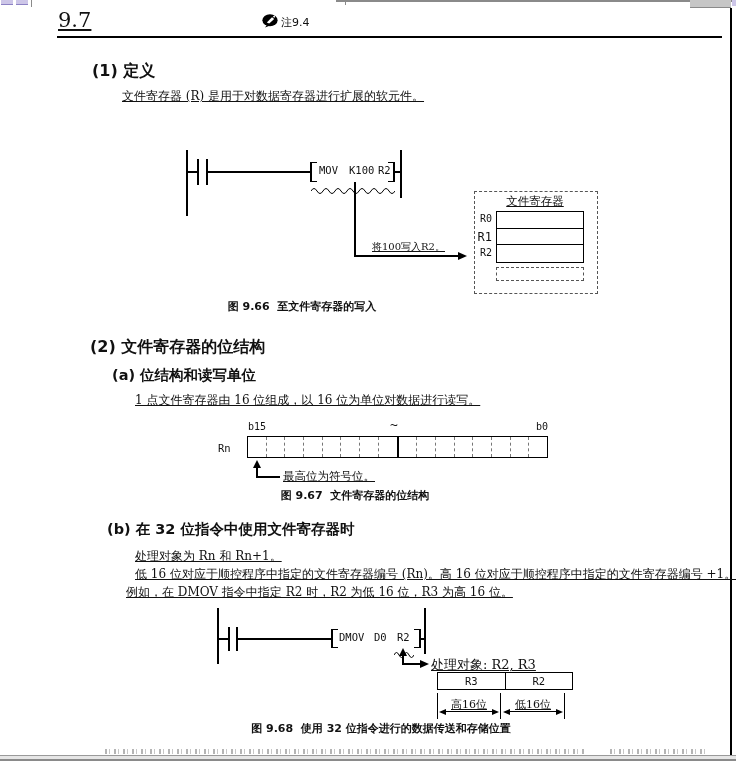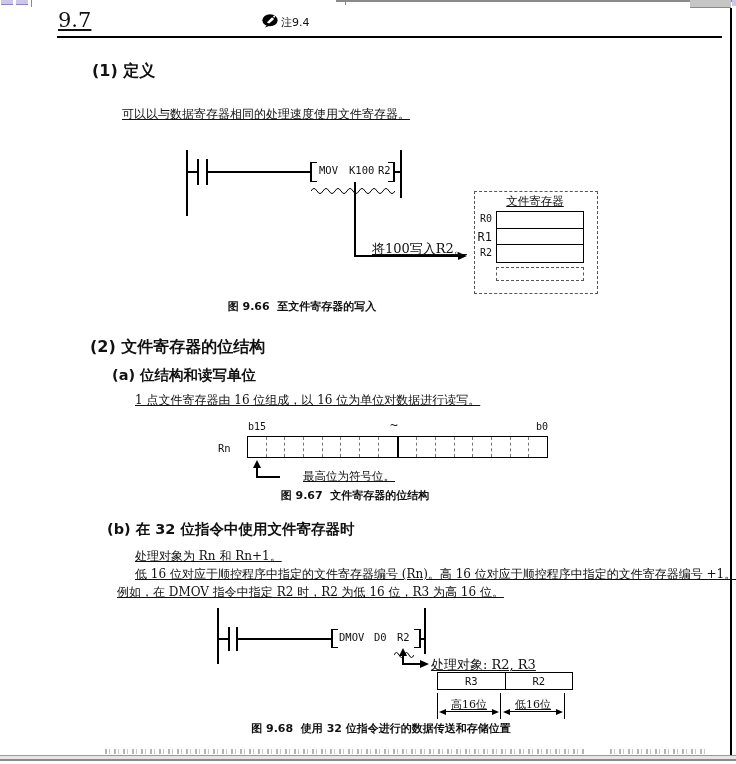--- a/index.html
+++ b/index.html
@@ -49,21 +49,21 @@
       <ellipse cx="8" cy="6.2" rx="7.6" ry="6" fill="#000"></ellipse>
       <path d="M3 13.5 L6 9.5 L9.5 11 Z" fill="#000"></path>
       <path d="M4.8 8.6 L10 3.2 L12.2 5 L7.2 9.4 Z" fill="#fff"></path>
       <path d="M10.8 2.4 L13.4 1.2 L12.4 4 Z" fill="#fff"></path>
     </svg>
   </span>
   <span class="abs" style="left:281px;top:15px;font-size:11px;">注9.4</span>
   <div class="ln" style="left:57px;top:36px;width:665px;height:2px;"></div>
 
   <div class="abs bold" style="left:92px;top:61px;font-size:16px;">(1) 定义</div>
-  <div class="abs serif body-t" style="left:122px;top:107px;">可以以与数据寄存器相同的处理速度使用文件寄存器。</div>
+  <div class="abs serif body-t" style="left:122px;top:89px;">文件寄存器 (R) 是用于对数据寄存器进行扩展的软元件。</div>
 
   <div>
     <div class="ln" style="left:186px;top:150px;width:2px;height:66px;"></div>
     <div class="ln" style="left:186px;top:171px;width:12px;height:1.5px;"></div>
     <div class="ln" style="left:197px;top:159px;width:2px;height:26px;"></div>
     <div class="ln" style="left:206px;top:159px;width:2px;height:26px;"></div>
     <div class="ln" style="left:208px;top:171px;width:102px;height:1.5px;"></div>
     <div class="brk-l" style="left:310px;top:162px;height:18px;"></div>
     <span class="abs mono" style="left:319px;top:164px;font-size:10.5px;">MOV</span>
     <span class="abs mono" style="left:349px;top:164px;font-size:10.5px;">K100</span>
@@ -73,21 +73,21 @@
       <svg width="84" height="8" viewBox="0 0 84 8">
           <path d="M0 5 Q3 0 6 5 T12 5 T18 5 T24 5 T30 5 T36 5 T42 5 T48 5 T54 5 T60 5 T66 5 T72 5 T78 5 T84 5" fill="none" stroke="#000" stroke-width="1"></path>
         </svg>
     </span>
     <div class="ln" style="left:393px;top:171px;width:8px;height:1.5px;"></div>
     <div class="ln" style="left:400px;top:150px;width:2px;height:48px;"></div>
 
     <div class="ln" style="left:354px;top:182px;width:1.5px;height:74px;"></div>
     <div class="ln" style="left:354px;top:255px;width:104px;height:1.5px;"></div>
     <div class="tri-right" style="left:458px;top:252px;"></div>
-    <div class="abs serif" style="left:372px;top:240px;font-size:13px;">将100写入R2。</div>
+    <div class="abs serif" style="left:372px;top:240px;font-size:10px;">将100写入R2。</div>
 
     <div class="dashbox" style="left:474px;top:191px;width:122px;height:101px;"></div>
     <div class="abs serif" style="left:474px;top:194px;width:122px;text-align:center;font-size:11.5px;">文件寄存器</div>
     <div class="abs" style="left:496px;top:211px;width:88px;height:52px;border:1.2px solid #000;box-sizing:border-box;">
       <div class="regrow" style="height:16.5px;"></div>
       <div class="regrow" style="height:16.5px;"></div>
       <div style="height:16px;"></div>
     </div>
     <div class="abs" style="left:496px;top:267px;width:88px;height:14px;border:1px dashed #555;box-sizing:border-box;"></div>
     <span class="abs mono" style="left:472px;top:213px;width:20px;text-align:right;font-size:10px;">R0</span>
@@ -119,28 +119,28 @@
       <div class="bitcell"></div>
       <div class="bitcell"></div>
       <div class="bitcell"></div>
       <div class="bitcell"></div>
       <div class="bitcell"></div>
       <div class="bitcell"></div>
     </div>
     <div class="tri-up" style="left:253px;top:460px;"></div>
     <div class="ln" style="left:256px;top:467px;width:1.5px;height:10px;"></div>
     <div class="ln" style="left:256px;top:476px;width:24px;height:1.5px;"></div>
-    <div class="abs serif" style="left:283px;top:469px;font-size:11.5px;margin-left:20px;">最高位为符号位。</div>
+    <div class="abs serif" style="left:283px;top:469px;font-size:11.5px;">最高位为符号位。</div>
   </div>
   <div class="abs cap" style="left:155px;top:488px;width:400px;">图 9.67  文件寄存器的位结构</div>
 
   <div class="abs bold" style="left:107px;top:520px;font-size:14.5px;">(b) 在 32 位指令中使用文件寄存器时</div>
   <div class="abs serif body-t" style="left:135px;top:549px;">处理对象为 Rn 和 Rn+1。</div>
   <div class="abs serif body-t" style="left:135px;top:567px;">低 16 位对应于顺控程序中指定的文件寄存器编号 (Rn)。高 16 位对应于顺控程序中指定的文件寄存器编号 +1。</div>
-  <div class="abs serif body-t" style="left:117px;top:585px;">例如，在 DMOV 指令中指定 R2 时，R2 为低 16 位，R3 为高 16 位。</div>
+  <div class="abs serif body-t" style="left:126px;top:585px;">例如，在 DMOV 指令中指定 R2 时，R2 为低 16 位，R3 为高 16 位。</div>
 
   <div>
     <div class="ln" style="left:217px;top:608px;width:2px;height:56px;"></div>
     <div class="ln" style="left:217px;top:638px;width:11px;height:1.5px;"></div>
     <div class="ln" style="left:228px;top:627px;width:2px;height:24px;"></div>
     <div class="ln" style="left:236px;top:627px;width:2px;height:24px;"></div>
     <div class="ln" style="left:238px;top:638px;width:93px;height:1.5px;"></div>
     <div class="brk-l" style="left:331px;top:629px;height:17px;"></div>
     <span class="abs mono" style="left:339px;top:631px;font-size:10.5px;">DMOV</span>
     <span class="abs mono" style="left:374px;top:631px;font-size:10.5px;">D0</span>

